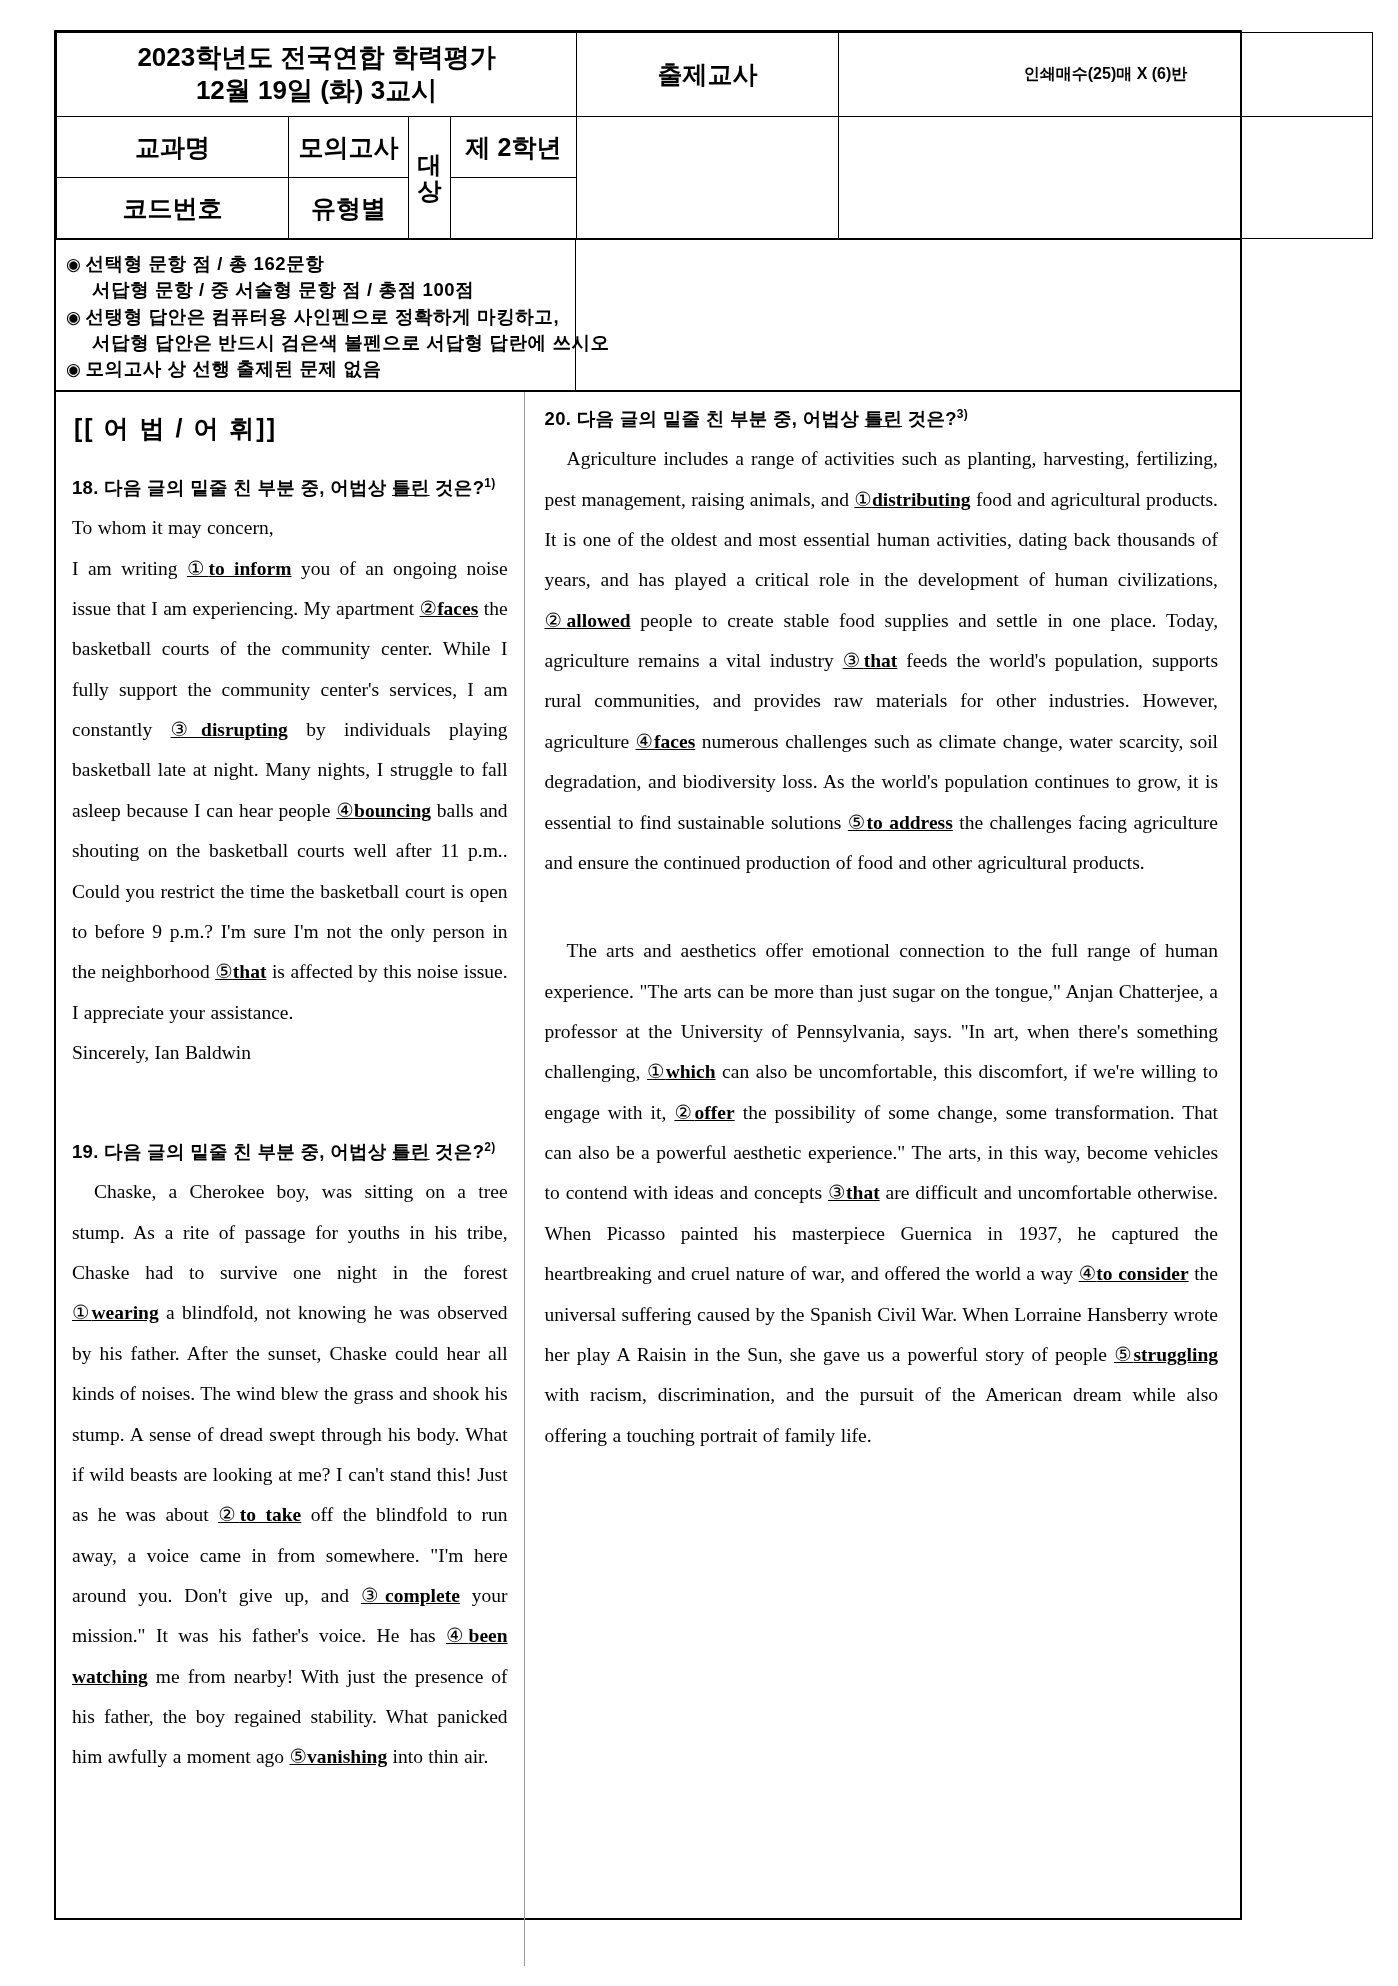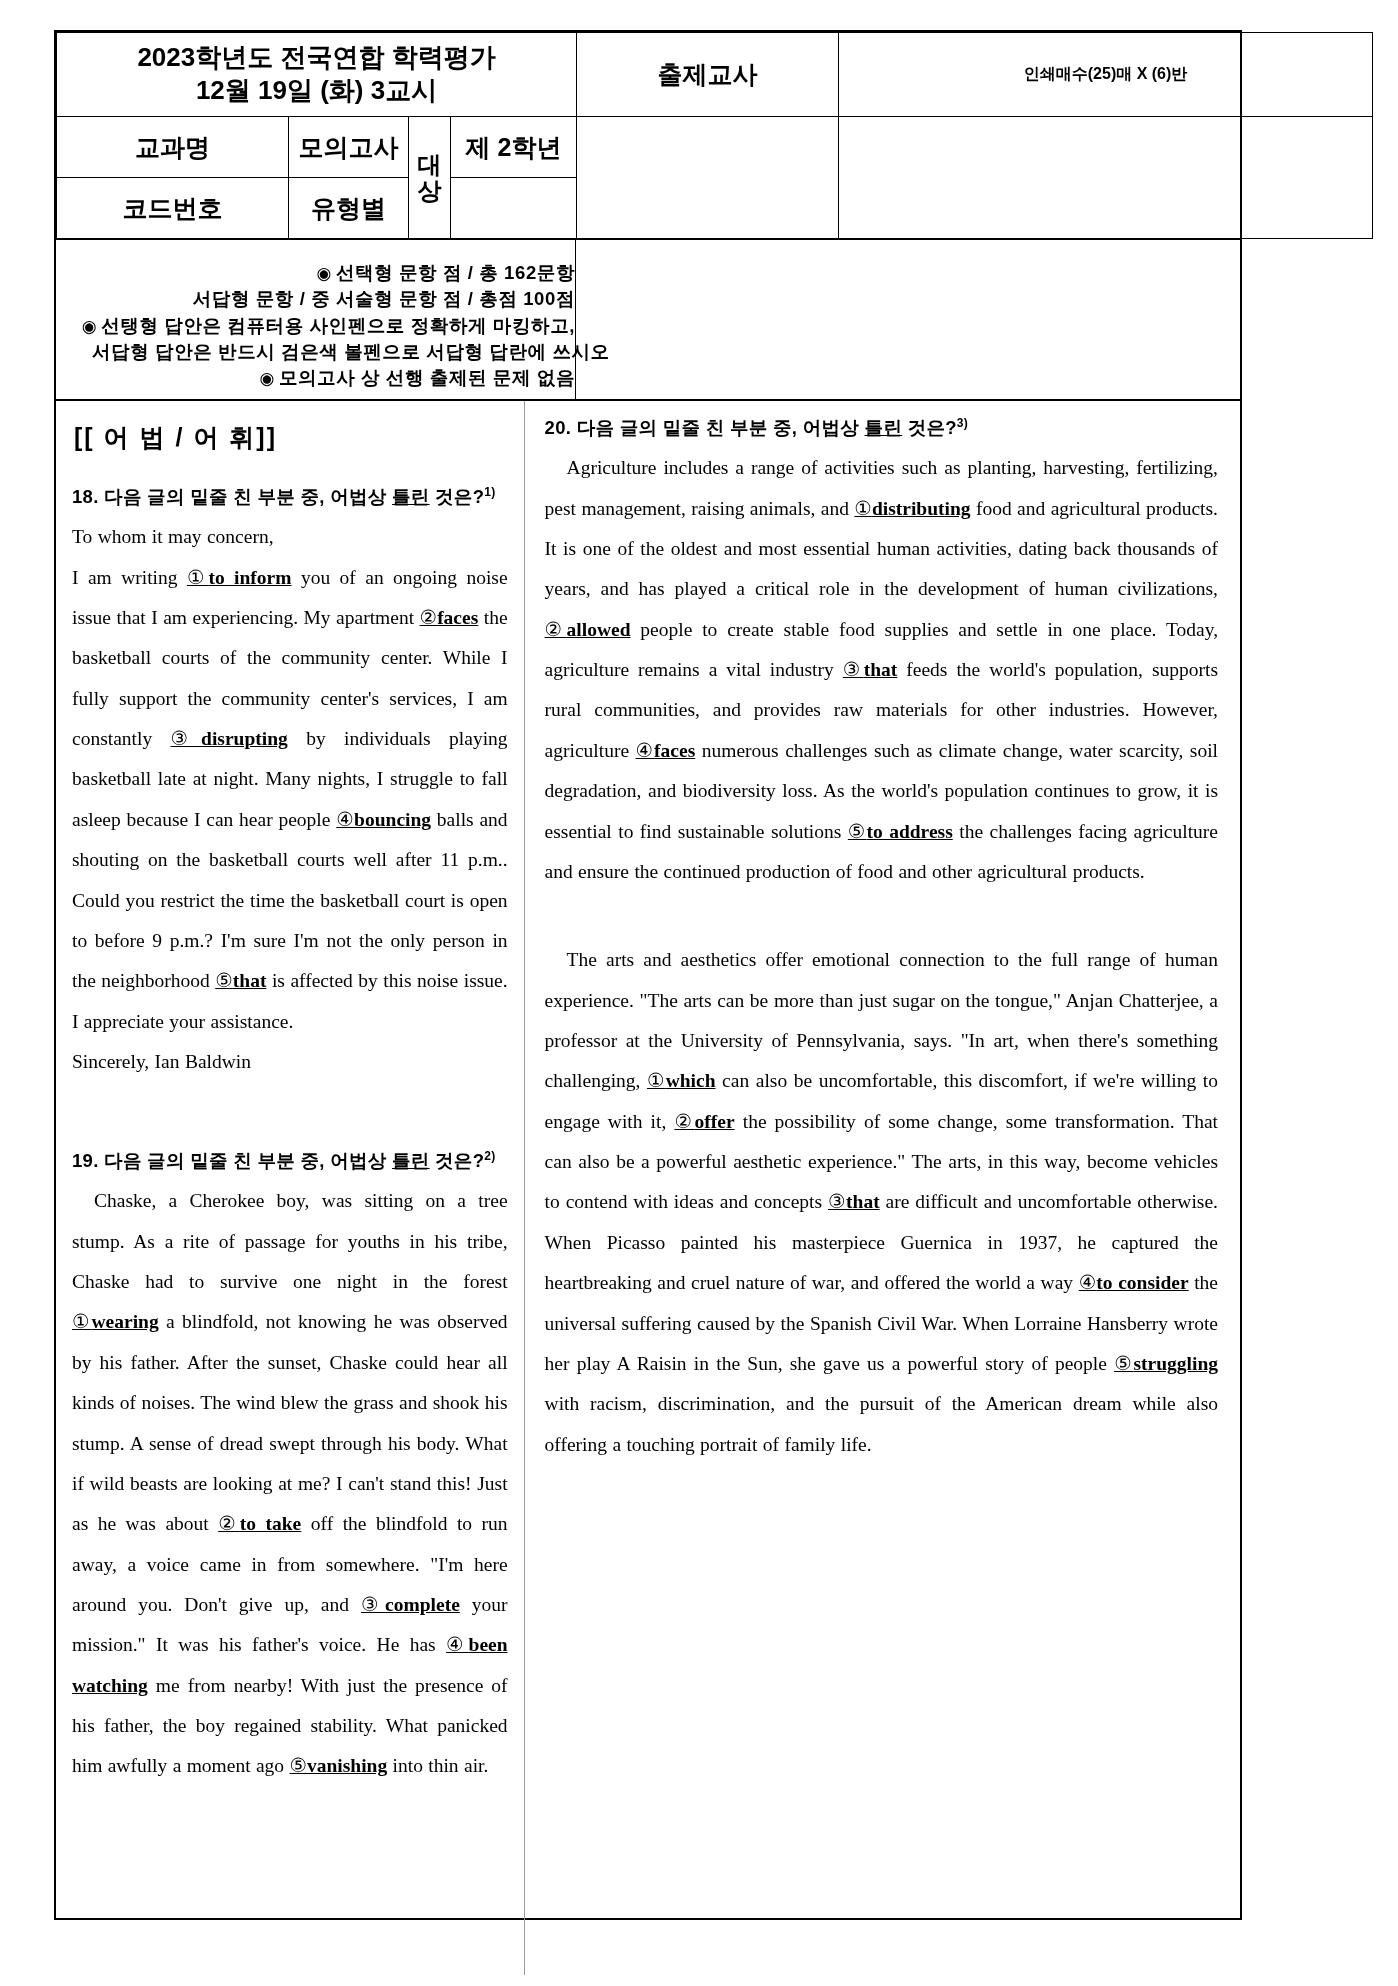--- a/index.html
+++ b/index.html
@@ -64,23 +64,22 @@
 
   
   .notes {
     border-top: 1px solid #000;
     border-bottom: 2px solid #000;
     display: flex;
   }
   .notes-left {
     width: 520px;
     border-right: 1px solid #000;
-    padding: 20px 0 8px 10px;
+    padding: 11px 0 8px 10px;
     box-sizing: border-box;
-    text-align: right;
   }
   .notes-right { flex: 1; }
   .note-line {
     font-family: "Liberation Sans", "DejaVu Sans", sans-serif;
     font-weight: bold;
     font-size: 18.5px;
     line-height: 1.42;
     letter-spacing: 0.6px;
     white-space: nowrap;
   }

